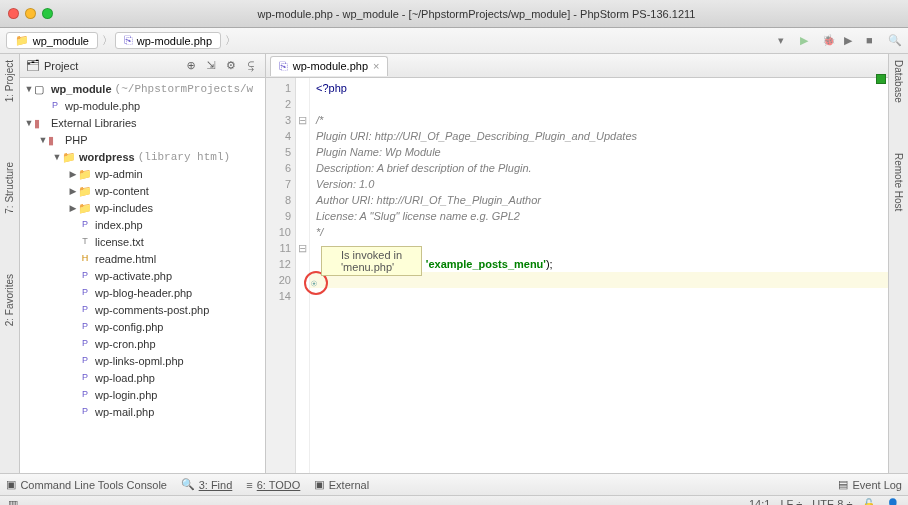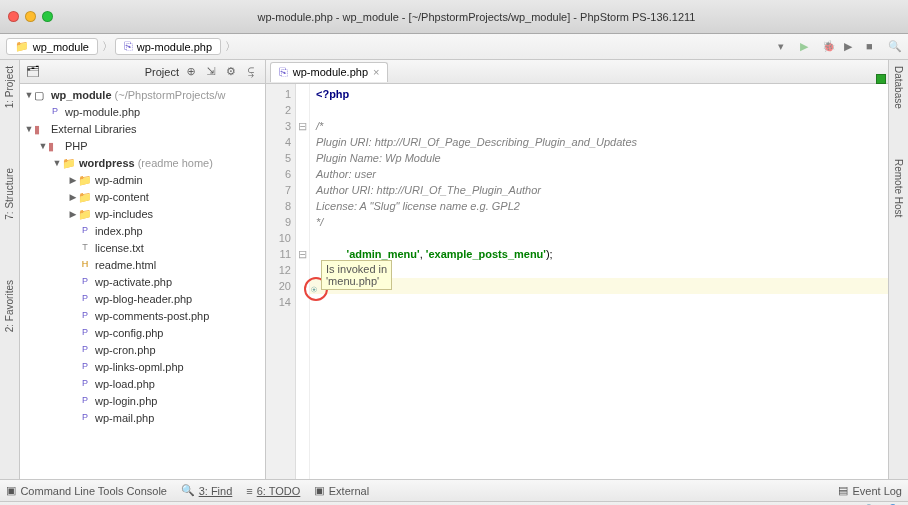--- a/index.html
+++ b/index.html
@@ -1,62 +1,62 @@
 <!DOCTYPE html>
 <html><head>
 <meta charset="utf-8">
 <style>
 * { margin: 0; padding: 0; box-sizing: border-box; font-family: "Lucida Grande", Arial, sans-serif; font-size: 11px; }
 body { width: 908px; height: 505px; background: #ececec; overflow: hidden; position: relative; }
 
-.titlebar { height: 34px; background: linear-gradient(#e8e8e8,#d4d4d4); border-bottom: 1px solid #aaa; display: flex; align-items: center; padding: 0 8px; }
+.titlebar { height: 28px; background: linear-gradient(#e8e8e8,#d4d4d4); border-bottom: 1px solid #aaa; display: flex; align-items: center; padding: 0 8px; }
 .traffic { display: flex; gap: 6px; }
 .dot { width: 11px; height: 11px; border-radius: 50%; border: 0.5px solid rgba(0,0,0,0.2); }
 .red { background: #ff5f57; } .yellow { background: #febc2e; } .green { background: #28c840; }
 .title-text { flex: 1; text-align: center; color: #333; }
 
 .breadcrumb-bar { height: 26px; background: linear-gradient(#f7f7f7,#ededed); border-bottom: 1px solid #c8c8c8; display: flex; align-items: center; padding: 0 6px; }
 .crumb { display: flex; align-items: center; padding: 1px 8px; border: 1px solid #c8c8c8; border-radius: 3px; background: #fff; margin-right: 2px; gap: 4px; }
 .crumb-sep { color: #999; margin: 0 2px; }
 .toolbar-right { margin-left: auto; display: flex; gap: 8px; align-items: center; }
 .tb-icon { width: 14px; height: 14px; opacity: 0.5; }
 
 .main { display: flex; height: 419px; }
 
 .left-rail { width: 20px; background: #ececec; border-right: 1px solid #c8c8c8; display: flex; flex-direction: column; align-items: center; padding-top: 6px; gap: 60px; }
 .rail-label { writing-mode: vertical-rl; transform: rotate(180deg); color: #555; font-size: 10px; cursor: pointer; }
 
 .project-panel { width: 246px; background: #fff; border-right: 1px solid #c8c8c8; display: flex; flex-direction: column; }
 .panel-header { height: 24px; background: linear-gradient(#f7f7f7,#e9e9e9); border-bottom: 1px solid #c8c8c8; display: flex; align-items: center; padding: 0 6px; gap: 4px; }
-.panel-title { flex: 1; color: #333; text-align: right; }
+.panel-title { flex: 1; color: #333; }
 .panel-btn { width: 16px; height: 16px; opacity: 0.6; cursor: pointer; display:flex; align-items:center; justify-content:center; }
 
 .tree { flex: 1; overflow: auto; padding: 2px 0; font-size: 11px; color: #333; }
 .tree-row { display: flex; align-items: center; height: 17px; padding-left: 4px; white-space: nowrap; cursor: pointer; }
 .arrow { width: 10px; text-align: center; color: #666; font-size: 9px; }
 .folder-icon { width: 14px; height: 12px; margin-right: 3px; display: inline-block; }
 .file-icon { width: 14px; height: 12px; margin-right: 3px; display: inline-block; font-size: 9px; text-align:center; }
-.muted { color: #999; }
+.muted { color: #999; font-family: Liberation Mono, monospace; }
 .indent-1 { padding-left: 18px; } .indent-2 { padding-left: 32px; } .indent-3 { padding-left: 48px; }
 
 .editor-area { flex: 1; display: flex; flex-direction: column; background: #fff; }
 .tab-bar { height: 24px; background: linear-gradient(#f7f7f7,#e9e9e9); border-bottom: 1px solid #c8c8c8; display: flex; align-items: center; padding-left: 4px; }
 .tab { display: flex; align-items: center; background: #fff; border: 1px solid #c8c8c8; border-bottom: none; padding: 3px 8px; gap: 5px; border-radius: 3px 3px 0 0; }
 .tab-close { color: #999; cursor: pointer; }
 
 .code-area { flex: 1; display: flex; position: relative; font-family: Menlo, Monaco, monospace; font-size: 12px; }
 .gutter { width: 30px; background: #f0f0f0; border-right: 1px solid #ddd; text-align: right; padding: 2px 4px 0 0; color: #999; line-height: 16px; }
 .fold-col { width: 14px; background: #fff; border-right: 1px solid #eee; padding-top: 2px; line-height:16px; text-align:center; color:#aaa; font-size:9px; }
 .code { flex: 1; padding: 2px 4px 0 6px; line-height: 16px; position: relative; }
-.code-line { height: 16px; white-space: pre; } .php-tag { color: #000080; font-weight: bold; }
+.code-line { height: 16px; white-space: pre; } .php-tag { color: #000080; font-weight: normal; }
 .comment { color: #808080; font-style: italic; }
 .str { color: #008000; font-weight: bold; }
 .line-hl { background: #fcfae3; position: absolute; left: 0; right: 0; height: 16px; }
 
-.tooltip { position: absolute; left: 55px; top: 176px; background: #feffd8; border: 1px solid #c8c28c; padding: 2px 4px; font-size: 10px; color: #555; z-index: 10; line-height: 12px; }
+.tooltip { position: absolute; left: 55px; top: 168px; background: #feffd8; border: 1px solid #c8c28c; padding: 2px 19px; font-size: 10px; color: #555; z-index: 10; line-height: 12px; }
 .hook-marker { position: absolute; left: 38px; top: 193px; width: 24px; height: 24px; border: 2px solid #e8453c; border-radius: 50%; z-index: 9; }
 .hook-icon { position:absolute; left:45px; top:200px; width:12px; height:12px; z-index:8; font-size:10px; color:#5f9ea0; }
 
 .right-rail { width: 20px; background: #ececec; border-left: 1px solid #c8c8c8; display:flex; flex-direction:column; align-items:center; padding-top:6px; gap:50px; }
 .marker-stripe { width: 10px; height:10px; background:#29a329; border:1px solid #1f7a1f; position:absolute; right:22px; top:74px; }
 
 .bottom-bar { height: 22px; background: linear-gradient(#f7f7f7,#e9e9e9); border-top: 1px solid #c8c8c8; display: flex; align-items: center; padding: 0 6px; gap: 14px; }
 .bb-item { display: flex; align-items: center; gap: 4px; color: #555; cursor: pointer; }
 .bb-right { margin-left: auto; }
 
@@ -123,21 +123,21 @@
       <div class="tree-row">
           <span class="arrow">▼</span>
           <span class="folder-icon" style="color:#c77">▮</span>
           <span>External Libraries</span>
         </div>
       <div class="tree-row indent-1">
           <span class="arrow">▼</span>
           <span class="folder-icon" style="color:#c77">▮</span>
           <span>PHP</span>
         </div>
-      <div class="tree-row indent-2"><span class="arrow">▼</span><span class="folder-icon">📁</span><b>wordpress</b>&nbsp;<span class="muted">(readme home)</span></div>
+      <div class="tree-row indent-2"><span class="arrow">▼</span><span class="folder-icon">📁</span><b>wordpress</b>&nbsp;<span class="muted">(library html)</span></div>
       <div class="tree-row indent-3">
           <span class="arrow">▶</span>
           <span class="folder-icon">📁</span>
           <span>wp-admin</span>
         </div>
       <div class="tree-row indent-3">
           <span class="arrow">▶</span>
           <span class="folder-icon">📁</span>
           <span>wp-content</span>
         </div>
@@ -250,21 +250,22 @@
           <div>&nbsp;</div>
           <div>&nbsp;</div>
       </div>
       <div class="code">
         <div class="line-hl" style="top:194px"></div>
         <div class="code-line"><span class="php-tag">&lt;?php</span></div>
         <div class="code-line"></div>
         <div class="code-line"><span class="comment">/*</span></div>
         <div class="code-line"><span class="comment">Plugin URI: http://URI_Of_Page_Describing_Plugin_and_Updates</span></div>
         <div class="code-line"><span class="comment">Plugin Name: Wp Module</span></div>
-        <div class="code-line"><span class="comment">Author: user</span></div>
+        <div class="code-line"><span class="comment">Description: A brief description of the Plugin.</span></div>
+        <div class="code-line"><span class="comment">Version: 1.0</span></div>
         <div class="code-line"><span class="comment">Author URI: http://URI_Of_The_Plugin_Author</span></div>
         <div class="code-line"><span class="comment">License: A "Slug" license name e.g. GPL2</span></div>
         <div class="code-line"><span class="comment">*/</span></div>
         <div class="code-line"></div>
         <div class="code-line">&nbsp;&nbsp;&nbsp;&nbsp;&nbsp;&nbsp;&nbsp;&nbsp;&nbsp;&nbsp;<span class="str">'admin_menu'</span><span>, </span><span class="str">'example_posts_menu'</span><span>);</span></div>
         <div class="code-line"></div>
       </div>
       <div class="tooltip">
         <div>Is invoked in</div>
         <div>'menu.php'</div>

